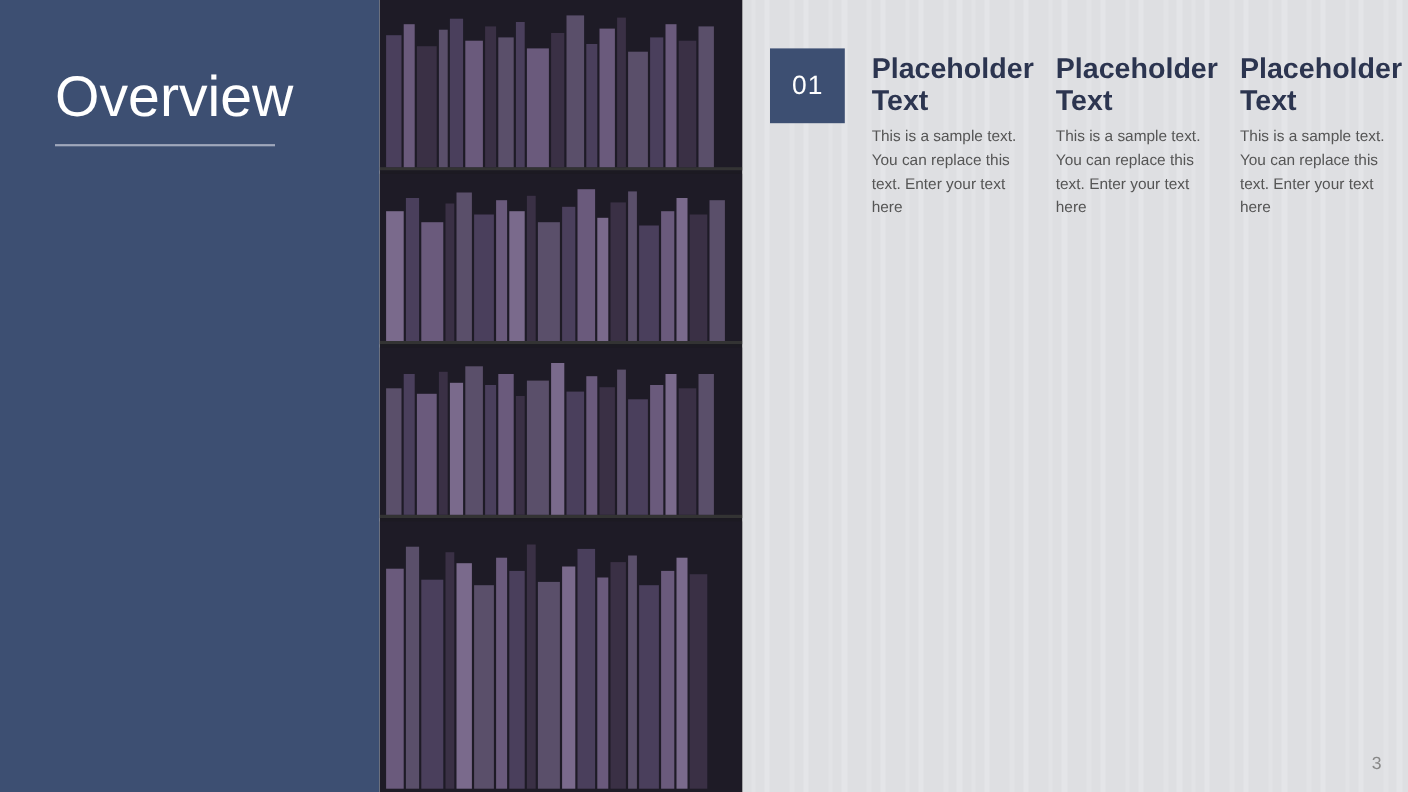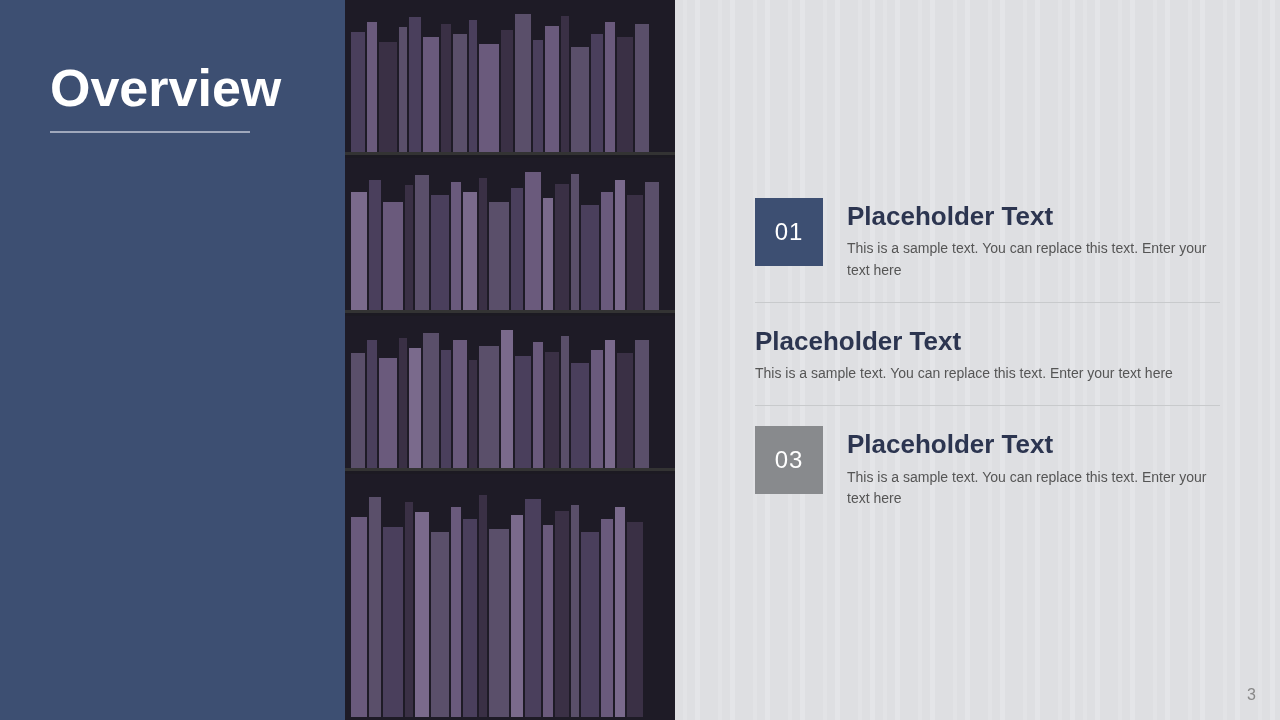--- a/index.html
+++ b/index.html
@@ -30,21 +30,21 @@
       flex-direction: column;
       justify-content: space-between;
       position: relative;
       z-index: 2;
     }
 
     .title-section {}
 
     .title-text {
       font-size: 52px;
-      font-weight: 700;
+      font-weight: 400;
       color: #ffffff;
       line-height: 1.1;
       margin-bottom: 14px;
     }
 
     .title-underline {
       width: 200px;
       height: 2px;
       background-color: #a0a8bc;
       margin-top: 4px;
@@ -77,23 +77,23 @@
     }
 
     
     .right-panel {
       flex: 1;
       height: 100%;
       background-color: #eaebee;
       position: relative;
       overflow: hidden;
       display: flex;
-      flex-direction: column;
+      flex-direction: row;
       justify-content: center;
-      padding: 8px 60px 20px 80px;
+      padding: 36px 60px 20px 80px;
       gap: 10px;
     }
 
     
     .watermark {
       position: absolute;
       top: 0;
       left: 0;
       right: 0;
       bottom: 0;
@@ -322,23 +322,20 @@
     <div class="item-row">
       <div class="item-content">
         <div class="item-title">Placeholder Text</div>
         <div class="item-desc">This is a sample text. You can replace this text. Enter your text here</div>
       </div>
     </div>
 
     <div class="divider"></div>
 
     <div class="item-row">
-      <div class="item-number-box box-03">
-        <span class="item-number">03</span>
-      </div>
       <div class="item-content">
         <div class="item-title">Placeholder Text</div>
         <div class="item-desc">This is a sample text. You can replace this text. Enter your text here</div>
       </div>
     </div>
 
     <div class="page-number">3</div>
 
   </div>
 

